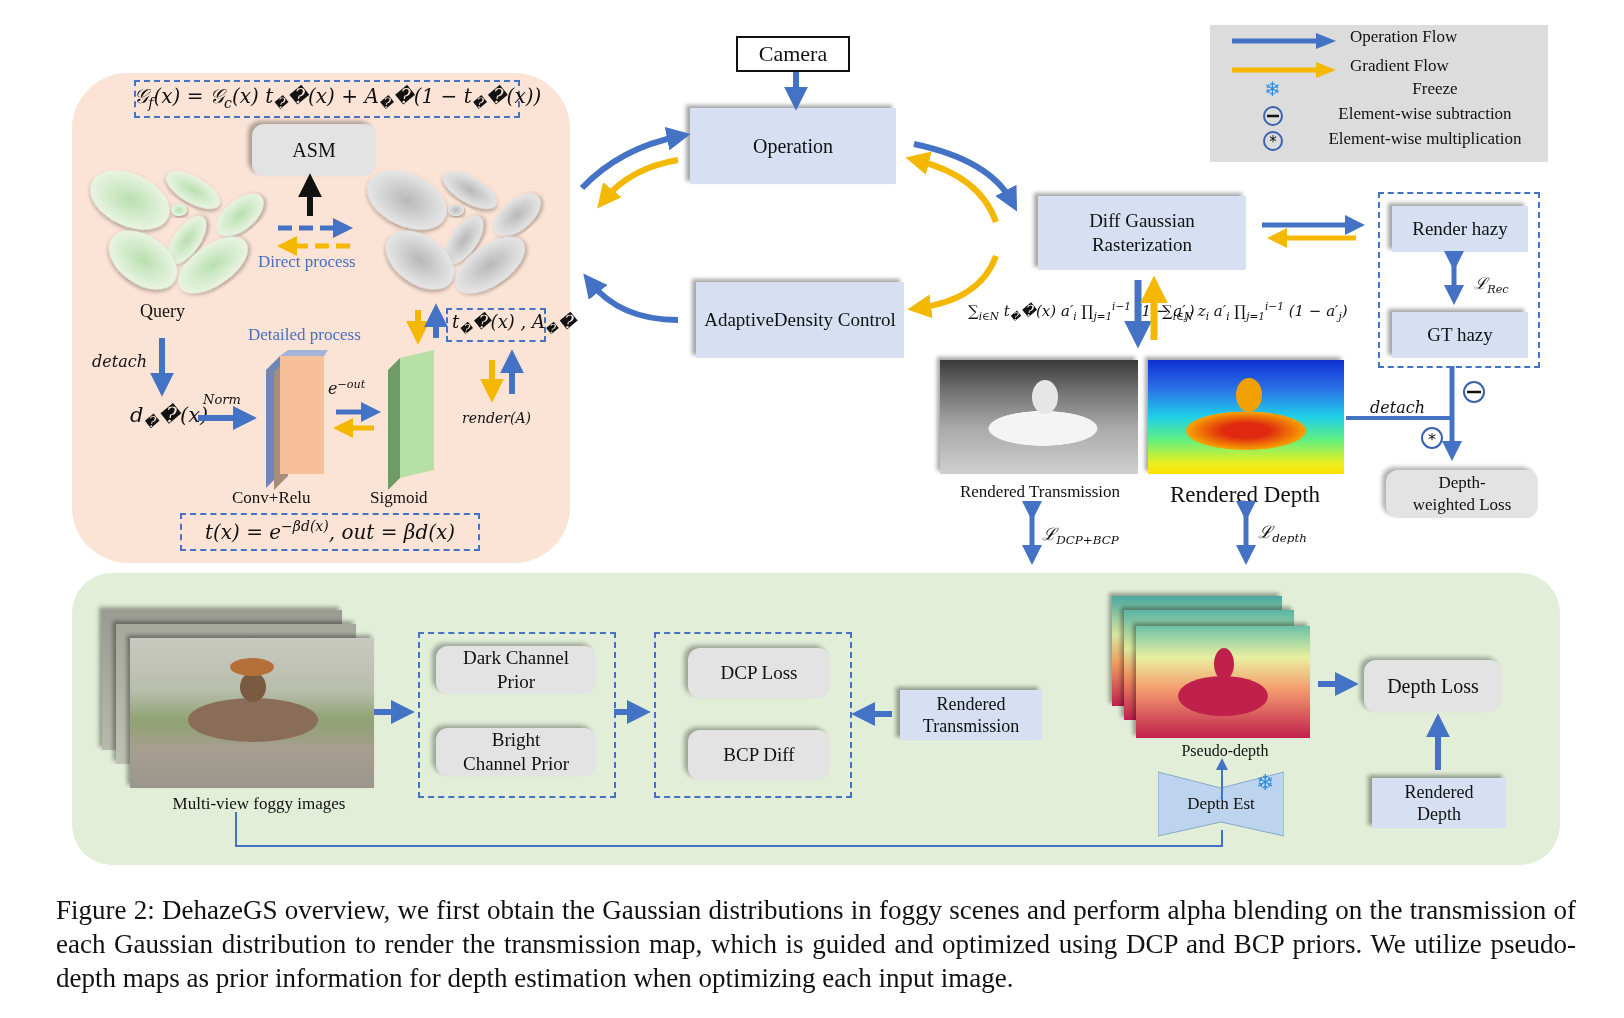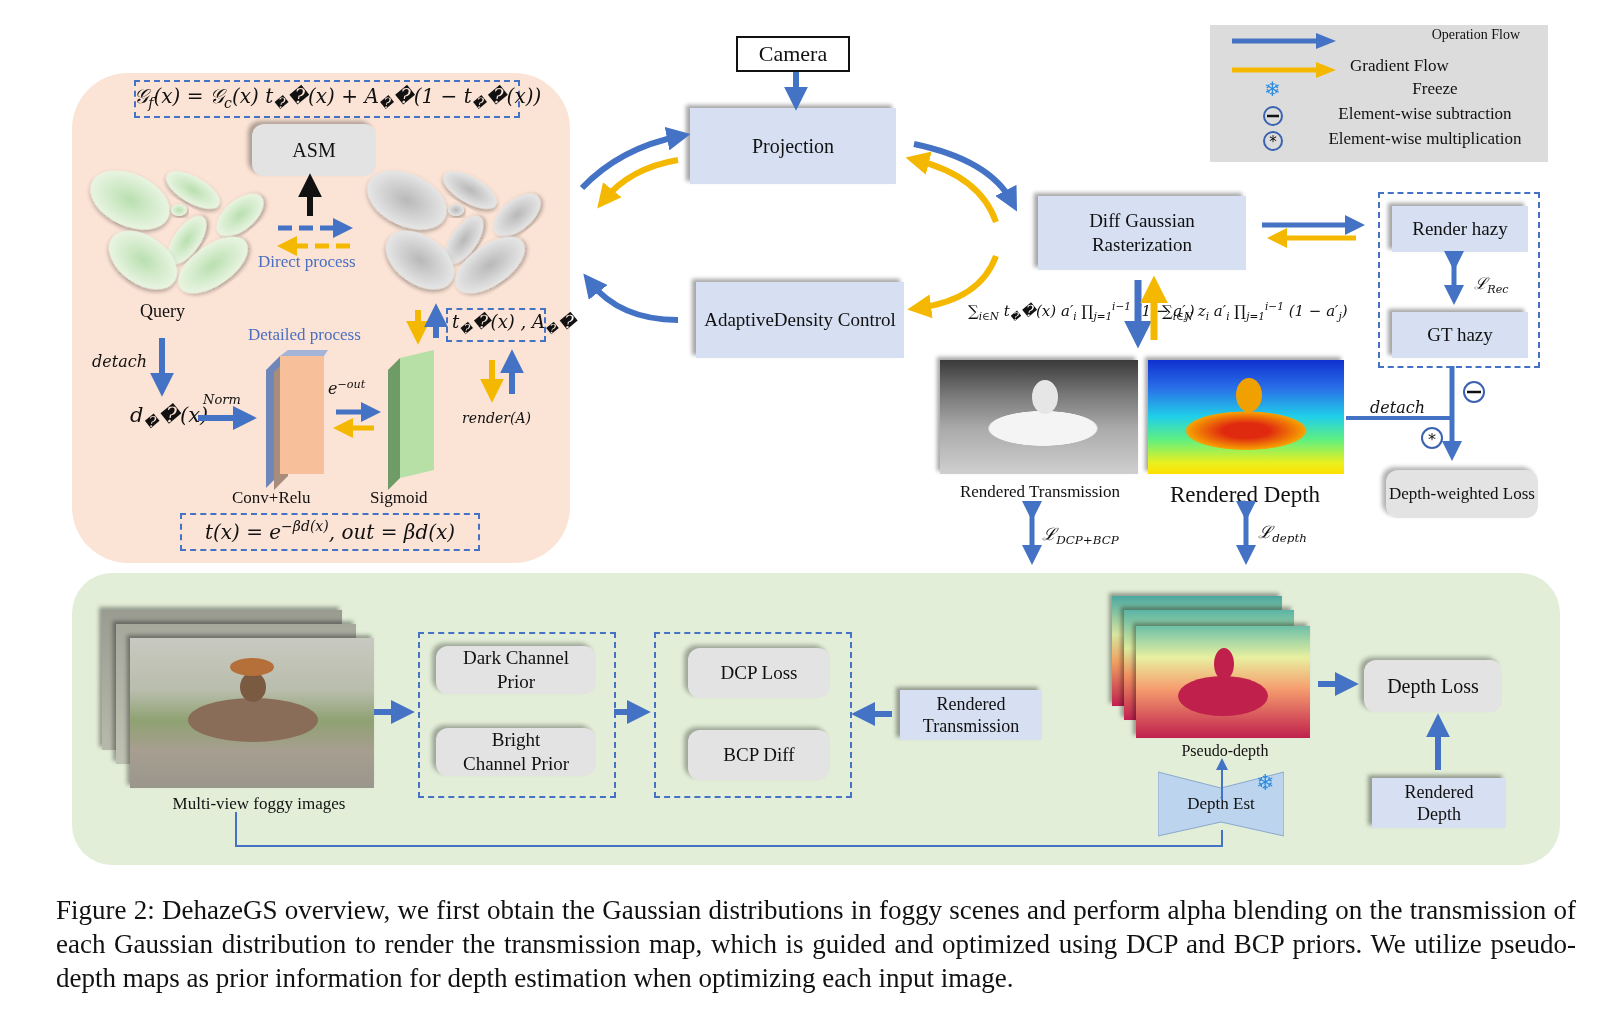--- a/index.html
+++ b/index.html
@@ -32,21 +32,21 @@
 <body>
 
 <div class="panel-peach"></div>
 <div class="panel-green"></div>
 
 <div class="legend">
   <svg class="abs" style="left:20px;top:6px" width="110" height="20">
     <line x1="2" y1="10" x2="90" y2="10" stroke="#4472c4" stroke-width="5"></line>
     <polygon points="86,2 106,10 86,18" fill="#4472c4"></polygon>
   </svg>
-  <div class="txt" style="left:140px;top:2px;width:170px;font-size:14px;text-align:right">Operation Flow</div>
+  <div class="txt" style="left:140px;top:2px;width:170px;font-size:17px;text-align:left">Operation Flow</div>
   <svg class="abs" style="left:20px;top:35px" width="110" height="20">
     <line x1="2" y1="10" x2="90" y2="10" stroke="#f5b800" stroke-width="5"></line>
     <polygon points="86,2 106,10 86,18" fill="#f5b800"></polygon>
   </svg>
   <div class="txt" style="left:140px;top:31px;width:170px;font-size:17px;text-align:left">Gradient Flow</div>
   <div class="txt" style="left:54px;top:52px;font-size:20px;color:#2b8be0">❄</div>
   <div class="txt" style="left:140px;top:54px;width:170px;font-size:17px;text-align:center">Freeze</div>
   <svg class="abs" style="left:52px;top:80px" width="22" height="22">
     <circle cx="11" cy="11" r="9" fill="none" stroke="#3a62b0" stroke-width="2"></circle>
     <line x1="5" y1="11" x2="17" y2="11" stroke="#111" stroke-width="2.5"></line>
@@ -123,21 +123,21 @@
 
 <div class="dashbox" style="left:446px;top:308px;width:96px;height:30px"></div>
 <div class="txt math" style="left:452px;top:311px;font-size:18px">t<sub style="font-size:70%">�</sub>�(x) , A<sub style="font-size:70%">�</sub>�</div>
 <div class="txt math" style="left:462px;top:410px;font-size:14px">render(A)</div>
 
 <div class="dashbox" style="left:180px;top:513px;width:296px;height:34px"></div>
 <div class="txt math center" style="left:180px;top:518px;width:300px;font-size:20px">t(x) = e<sup style="font-size:70%">−βd(x)</sup>, out = βd(x)</div>
 
 <div class="abs" style="left:736px;top:36px;width:110px;height:32px;border:2px solid #111;background:#fff;display:flex;align-items:center;justify-content:center;font-size:22px">Camera</div>
 
-<div class="box-blue" style="left:690px;top:108px;width:206px;height:76px;font-size:20px">Projection</div>
+<div class="box-blue" style="left:690px;top:108px;width:206px;height:76px;font-size:20px">Operation</div>
 
 <div class="box-blue" style="left:696px;top:282px;width:208px;height:76px;flex-direction:row">
   <div>Adaptive</div>
   <div>Density Control</div>
 </div>
 
 <div class="box-blue" style="left:1038px;top:196px;width:208px;height:74px;flex-direction:column">
   <div>Diff Gaussian</div>
   <div>Rasterization</div>
 </div>
@@ -157,21 +157,21 @@
 
 <div class="txt math" style="left:1042px;top:522px;font-size:17px">ℒ<sub style="font-size:70%">DCP+BCP</sub></div>
 <div class="txt math" style="left:1258px;top:520px;font-size:17px">ℒ<sub style="font-size:70%">depth</sub></div>
 
 <div class="dashbox" style="left:1378px;top:192px;width:158px;height:172px"></div>
 <div class="box-blue" style="left:1392px;top:206px;width:136px;height:46px">Render hazy</div>
 <div class="box-blue" style="left:1392px;top:312px;width:136px;height:46px">GT hazy</div>
 <div class="txt math" style="left:1474px;top:272px;font-size:16px">ℒ<sub style="font-size:70%">Rec</sub></div>
 <div class="txt math" style="left:1370px;top:398px;font-size:16px">detach</div>
 
-<div class="box-gray" style="left:1386px;top:470px;width:152px;height:48px;flex-direction:row;font-size:17px;line-height:22px">
+<div class="box-gray" style="left:1386px;top:470px;width:152px;height:48px;flex-direction:column;font-size:17px;line-height:22px">
   <div>Depth-</div>
   <div>weighted Loss</div>
 </div>
 
 <div class="photo" style="left:102px;top:610px;width:240px;height:140px;background:linear-gradient(#9a9c92,#b7b9ab)"></div>
 <div class="photo" style="left:116px;top:624px;width:240px;height:140px;background:linear-gradient(#a6a89c,#bfc1b2)"></div>
 <div class="photo" style="left:130px;top:638px;width:244px;height:150px;background:linear-gradient(#c8c9c0 0%, #b9bdac 35%, #8fa272 55%, #a79e90 75%, #9a968c 100%);overflow:hidden">
   <div class="abs" style="left:58px;top:60px;width:130px;height:44px;border-radius:50%;background:#8a6d58"></div>
   <div class="abs" style="left:110px;top:34px;width:26px;height:30px;border-radius:50%;background:#7a5a40"></div>
   <div class="abs" style="left:100px;top:20px;width:44px;height:18px;border-radius:50%;background:#b5703a"></div>

